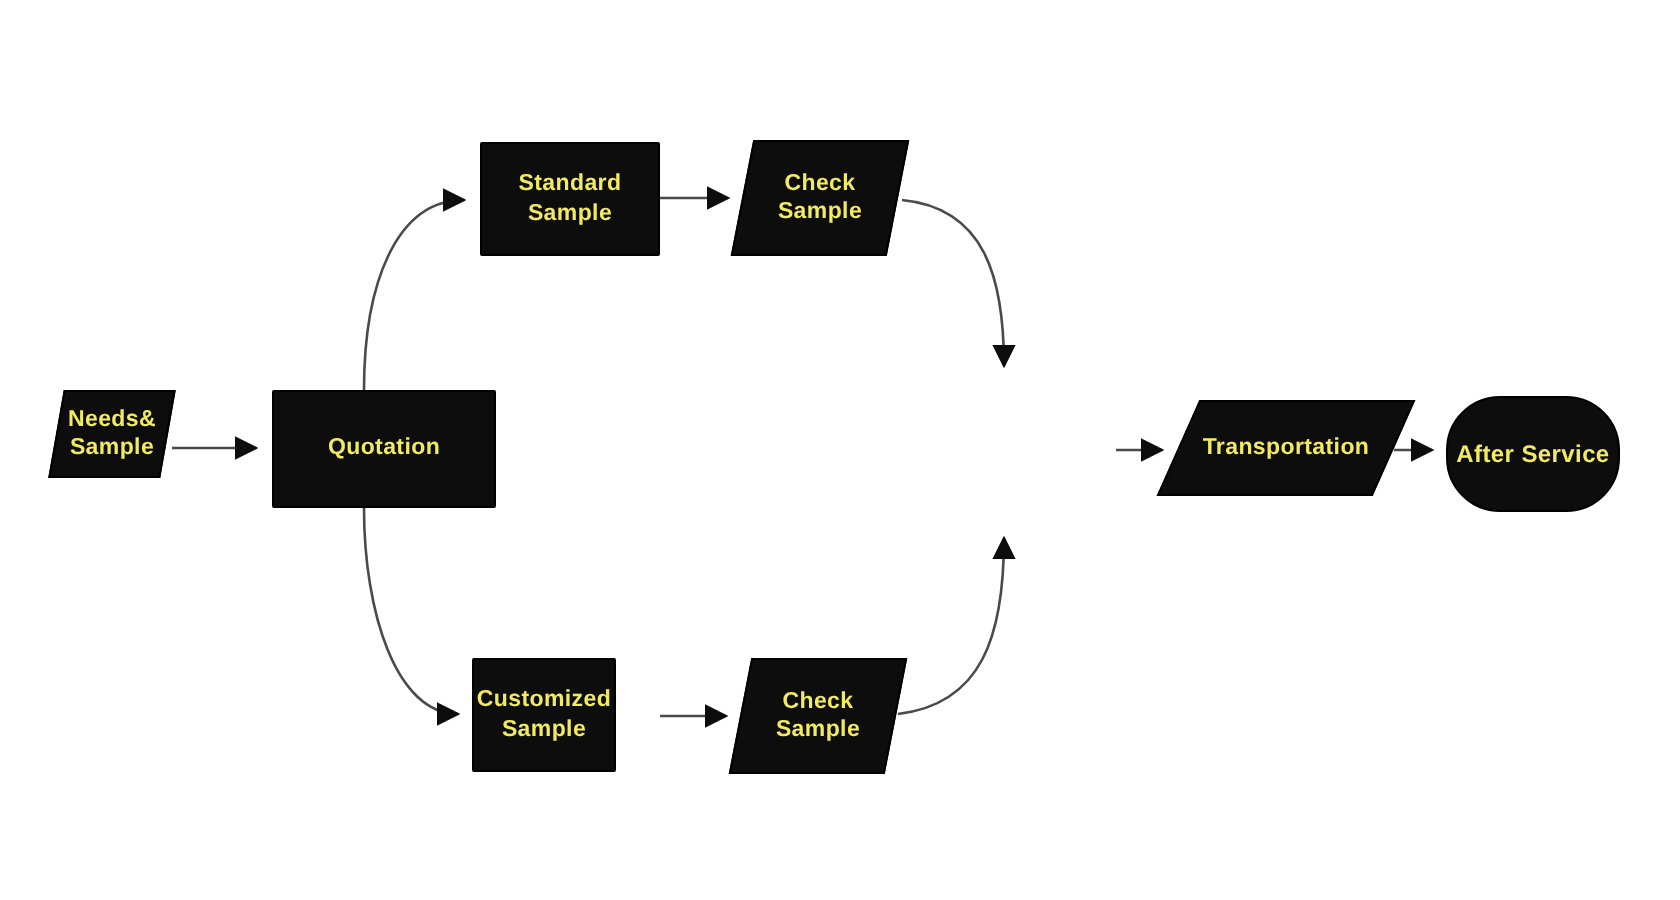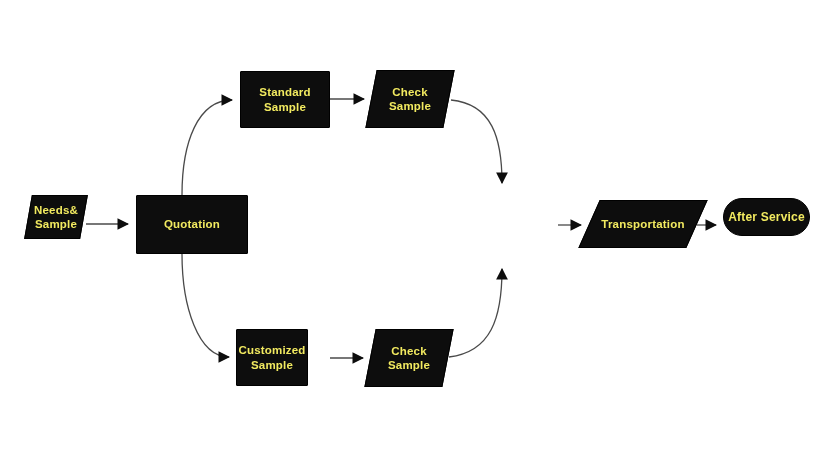--- a/index.html
+++ b/index.html
@@ -112,20 +112,20 @@
   </div>
 
 
   <div class="node skew-wrap" style="left:578px;top:200px;width:130px;height:48px;">
     <div class="shape-bg" style="left:11px;right:11px;transform:skewX(-24deg);"></div>
     <div class="label">
       <span>Transportation</span>
     </div>
   </div>
 
-  <div class="node stadium" style="left:723px;top:198px;width:87px;height:38px;">
+  <div class="node stadium" style="left:723px;top:198px;width:87px;height:58px;">
     <div class="shape-bg"></div>
     <div class="label" style="font-size:12px;">
       <span>After Service</span>
     </div>
   </div>
 
 </div>
 
 </body></html>

